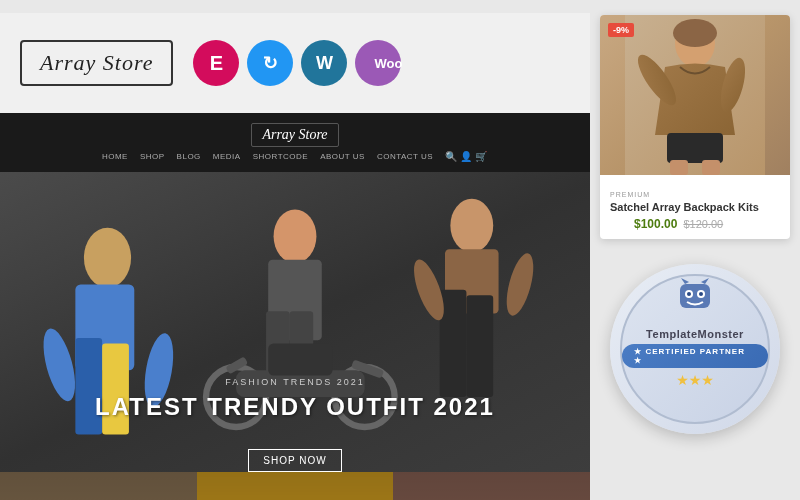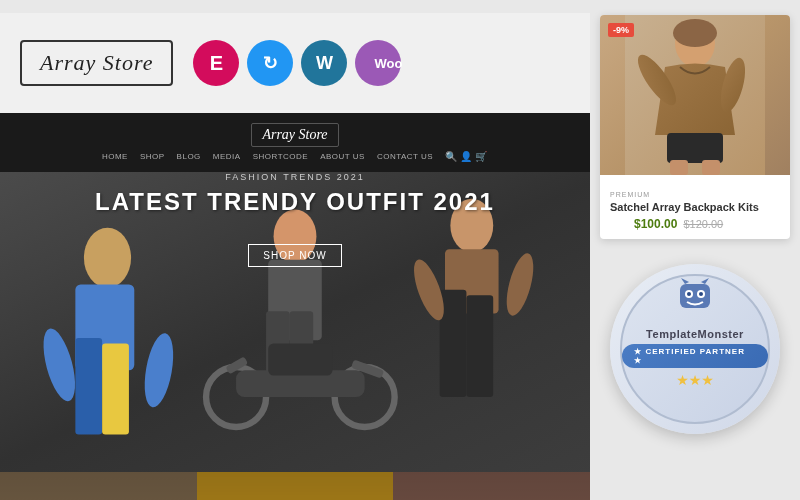--- a/index.html
+++ b/index.html
@@ -115,21 +115,21 @@
 
     
     .hero-section {
       position: relative;
       height: 300px;
       background: linear-gradient(rgba(0,0,0,0.4), rgba(0,0,0,0.4)),
                   linear-gradient(135deg, #555 0%, #333 40%, #444 100%);
       display: flex;
       flex-direction: column;
       align-items: center;
-      justify-content: flex-start;
+      justify-content: flex-end;
       overflow: hidden;
     }
 
     .hero-text {
       position: relative;
       z-index: 10;
       text-align: center;
       color: white;
     }
 

